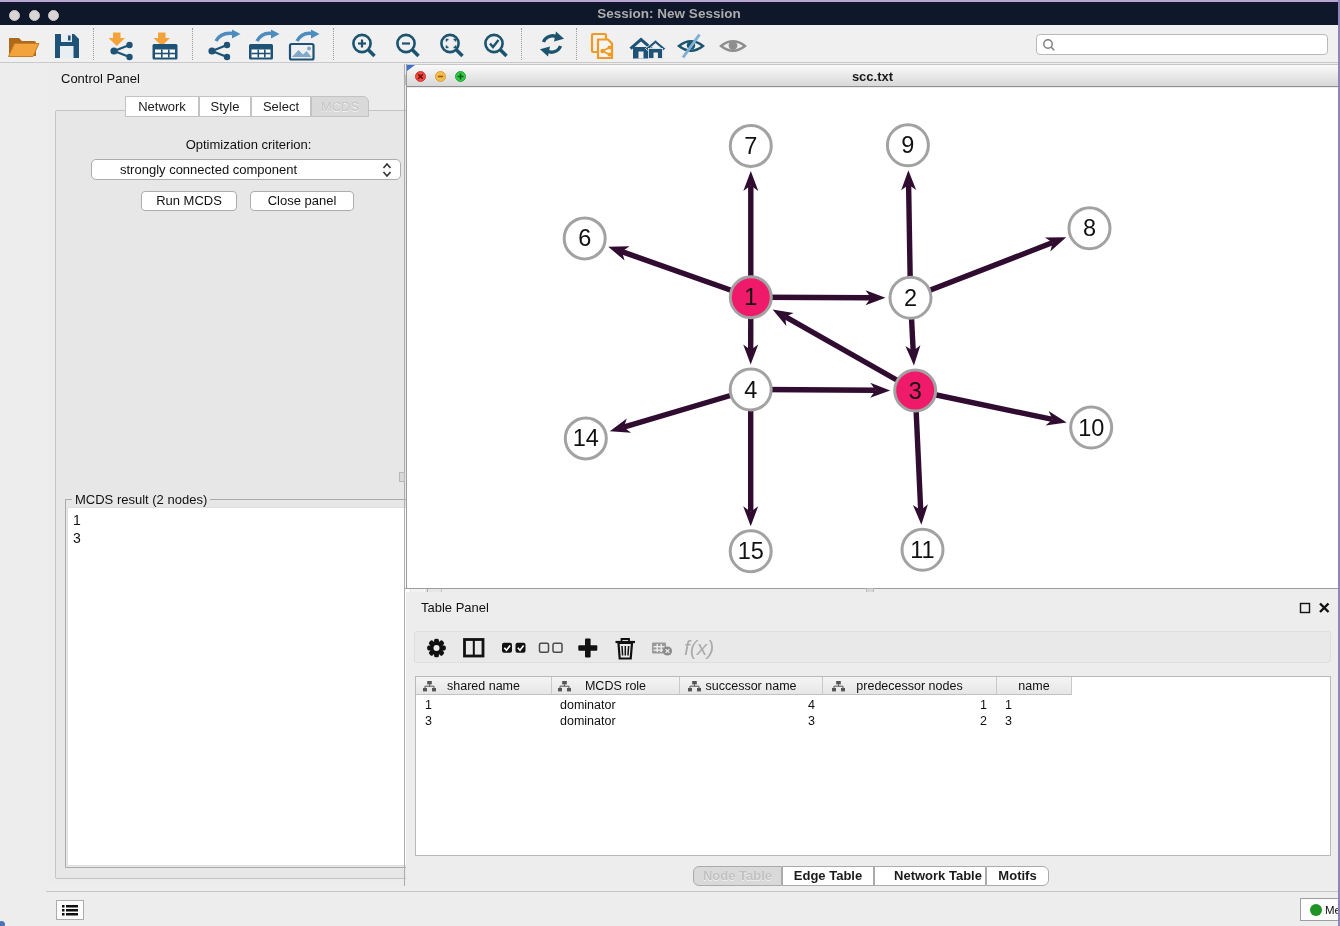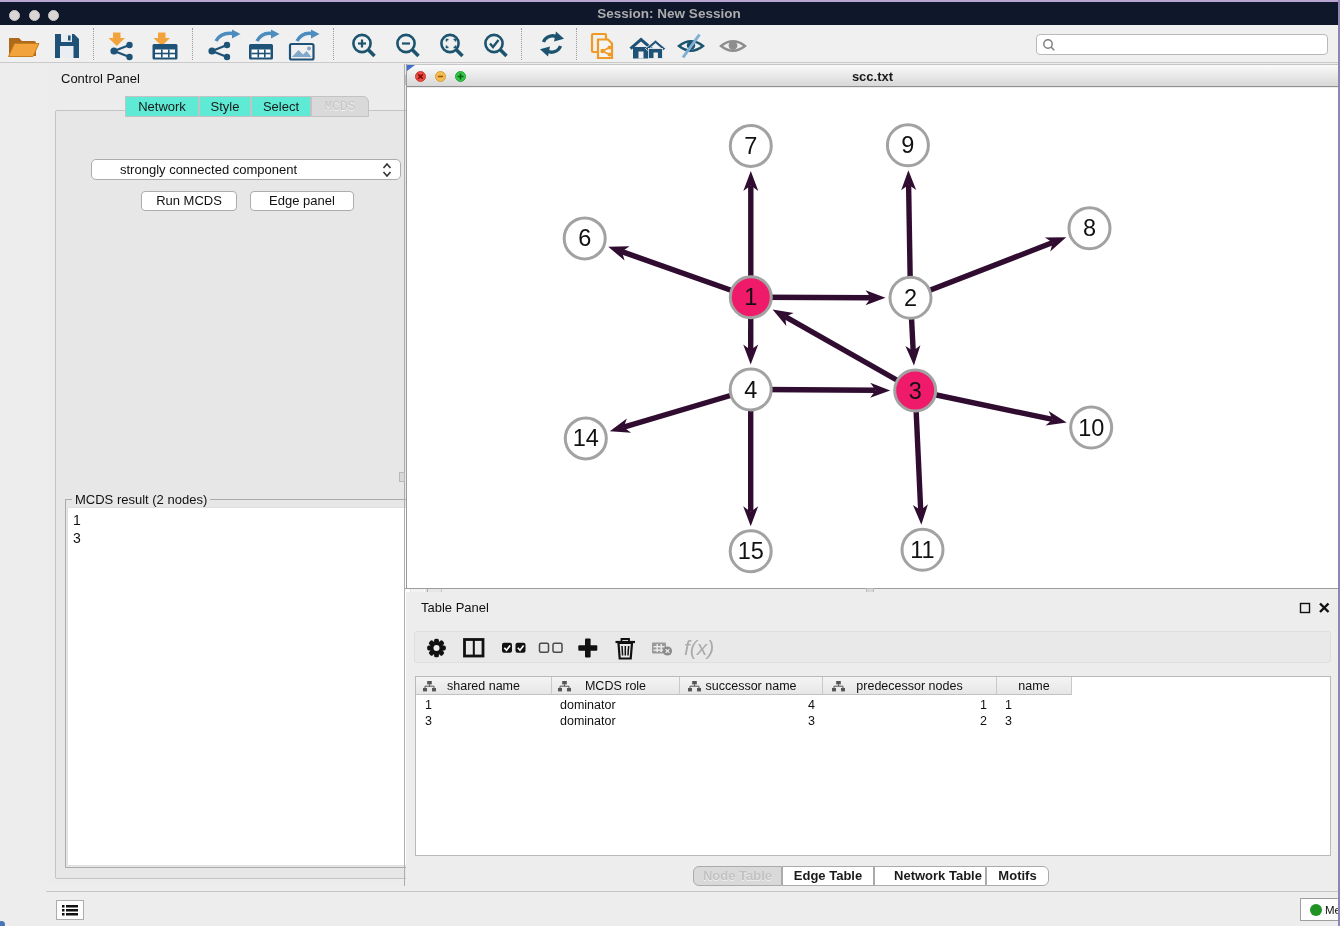--- a/index.html
+++ b/index.html
@@ -14,21 +14,21 @@
 .tl { position:absolute; top:8px; width:11px; height:11px; border-radius:50%; background:#D9D5D5; border:1px solid #C9C5C5; }
 #ttext { position:absolute; top:4px; left:0; width:1338px; text-align:center; color:#ACACAC; font-size:13.5px; font-weight:bold; }
 
 #toolbar { left:0; top:25px; width:1338px; height:38px; background:#F0F0F0; border-bottom:1px solid #C9C9C9; }
 .vsep { position:absolute; top:3px; height:32px; width:1px; border-left:1px dotted #9A9A9A; }
 #search { position:absolute; left:1036px; top:9px; width:292px; height:21px; background:#fff; border:1px solid #B9B9B9; border-radius:4px; }
 
 #cp { left:0; top:64px; width:403px; height:822px; background:#ECECEC;margin-left:47px; }
 #cphead { position:absolute; left:14px; top:7px; font-size:13px; color:#111; }
 #cptabs { position:absolute; left:78px; top:32px; height:21px; }
-.tab { position:absolute; top:0; height:21px; background:#5eead4; border:1px solid #C3C3C3; font-size:13px; color:#1a1a1a; text-align:center; line-height:19px; }
+.tab { position:absolute; top:0; height:21px; background:#ffffff; border:1px solid #C3C3C3; font-size:13px; color:#1a1a1a; text-align:center; line-height:19px; }
 .tabsel { background:#D9D9D9; color:#C6C6C6; text-shadow:0 1px 0 #F2F2F2; }
 #cppane { position:absolute; left:8px; top:46px; width:387px; height:769px; background:#E7E7E7; border:1px solid #C4C4C4; border-radius:2px; }
 #optlabel { position:absolute; left:0; top:27px; width:387px; text-align:center; font-size:13px; color:#111; }
 #dropdown { position:absolute; left:36px; top:49px; width:310px; height:21px; background:#fff; border:1px solid #ACACAC; border-radius:5px; font-size:13px; color:#111; line-height:19px; padding-left:28px; }
 .btn { position:absolute; top:81px; height:20px; background:#fff; border:1px solid #ADADAD; border-radius:4px; font-size:13px; color:#111; text-align:center; line-height:18px; }
 #grp { position:absolute; left:10px; top:389px; width:363px; height:369px; border:1px solid #ABABAB; }
 #grpleg { position:absolute; left:6px; top:-8px; background:#E7E7E7; padding:0 3px; font-size:13px; color:#111; }
 #grpwhite { position:absolute; left:1px; top:7px; width:359px; height:359px; background:#fff; border:1px solid #E0E0E0; }
 #grpscroll { position:absolute; right:1px; top:7px; width:14px; height:359px; background:#F2F2F2; border-left:1px solid #E3E3E3; }
 #grptext { position:absolute; left:5px; top:3px; font-size:14px; color:#111; line-height:18px; }
@@ -214,30 +214,31 @@
   <div id="cphead">Control Panel</div>
   <svg class="abs" style="left:358px; top:10px;" width="34" height="12">
     <rect x="1.5" y="1.5" width="9" height="9" fill="none" stroke="#111" stroke-width="1.4"></rect>
     <path d="M21,1.5 L29.5,10 M29.5,1.5 L21,10" stroke="#111" stroke-width="2.4"></path>
   </svg>
   <div id="cppane"></div>
   <div id="cptabs">
     <div class="tab" style="left:0; width:74px;">Network</div>
     <div class="tab" style="left:74px; width:52px;">Style</div>
     <div class="tab" style="left:126px; width:60px;">Select</div>
-    <div class="tab tabsel" style="left:186px; width:58px; border-radius:0 6px 0 0;font-family:Liberation Mono, monospace;">MCDS</div>
+    <div class="tab tabsel" style="left:186px; width:58px; border-radius:0 6px 0 0;">MCDS</div>
   </div>
   <div id="cppane2" style="position:absolute; left:8px; top:46px; width:387px; height:769px; pointer-events:none;">
+    <div id="optlabel">Optimization criterion:</div>
     <div id="dropdown">strongly connected component
       <svg style="position:absolute; right:8px; top:3px;" width="10" height="14">
           <path d="M1.5,5 L5,1 L8.5,5 M1.5,9 L5,13 L8.5,9" fill="none" stroke="#333" stroke-width="1.6"></path>
         </svg>
     </div>
     <div class="btn" style="left:86px; width:96px;">Run MCDS</div>
-    <div class="btn" style="left:195px; width:104px;">Edge panel</div>
+    <div class="btn" style="left:195px; width:104px;">Close panel</div>
     <div id="grp">
       <div id="grpleg">MCDS result (2 nodes)</div>
       <div id="grpwhite">
         <div id="grpscroll">
             <div style="position:absolute; left:1px; top:1px; width:11px; height:48px; background:#FBFBFB; border:1px solid #CFCFCF; border-radius:6px;"></div>
           </div>
         <div id="grptext">1<br>3</div>
       </div>
     </div>
   </div>

